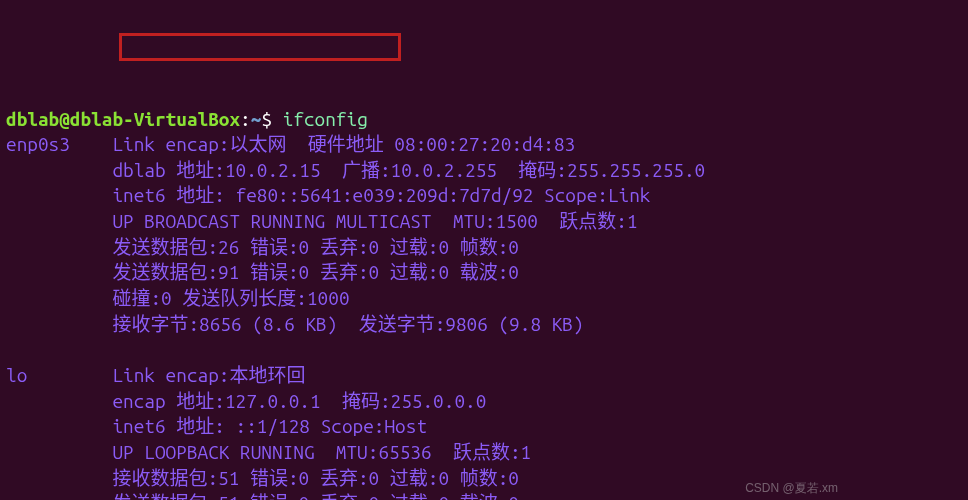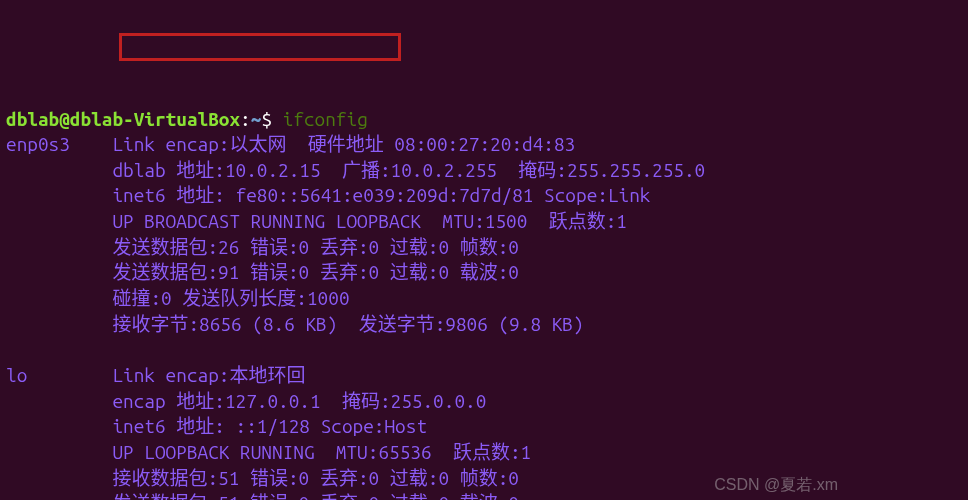--- a/index.html
+++ b/index.html
@@ -12,21 +12,21 @@
       padding: 4px 4px 4px 6px;
       width: 968px;
       height: 500px;
       overflow: hidden;
       position: relative;
       white-space: pre;
     }
     .prompt-user { color: #8ae234; font-weight: bold; margin-top: 16px; }
     .prompt-path { color: #729fcf; font-weight: bold; }
     .prompt-sep  { color: #ffffff; }
-    .cmd         { color: #4d7c0f; }
+    .cmd         { color: #86efac; }
     .out         { color: #8b5cf6; }
     .highlight-box {
       position: absolute;
       border: 3px solid #c02020;
       pointer-events: none;
       top: 33px;
       left: 119px;
       width: 282px;
       height: 28px;
     }
@@ -41,34 +41,34 @@
       font-size: 28px;
       letter-spacing: 1px;
       pointer-events: none;
     }
     .csdn-tag {
       position: absolute;
       bottom: 4px;
       right: 130px;
       color: rgba(200,200,200,0.45);
       font-family: Arial, sans-serif;
-      font-size: 16px;
+      font-size: 12px;
       pointer-events: none;
     }
   </style>
 </head>
 <body>
 
 
 
 <div><span class="prompt-user">dblab@dblab-VirtualBox</span><span class="prompt-sep">:</span><span class="prompt-path">~</span><span class="prompt-sep">$ </span><span class="cmd">ifconfig</span>
 <span class="out">enp0s3    Link encap:以太网  硬件地址 08:00:27:20:d4:83</span>
 <span class="out">          dblab 地址:10.0.2.15</span><span class="out">  广播:10.0.2.255  掩码:255.255.255.0</span>
-<span class="out">          inet6 地址: fe80::5641:e039:209d:7d7d/81 Scope:Link</span>
-<span class="out">          UP BROADCAST RUNNING LOOPBACK  MTU:1500  跃点数:1</span>
+<span class="out">          inet6 地址: fe80::5641:e039:209d:7d7d/92 Scope:Link</span>
+<span class="out">          UP BROADCAST RUNNING MULTICAST  MTU:1500  跃点数:1</span>
 <span class="out">          发送数据包:26 错误:0 丢弃:0 过载:0 帧数:0</span>
 <span class="out">          发送数据包:91 错误:0 丢弃:0 过载:0 载波:0</span>
 <span class="out">          碰撞:0 发送队列长度:1000</span>
 <span class="out">          接收字节:8656 (8.6 KB)  发送字节:9806 (9.8 KB)</span>
 
 <span class="out">lo        Link encap:本地环回</span>
 <span class="out">          encap 地址:127.0.0.1  掩码:255.0.0.0</span>
 <span class="out">          inet6 地址: ::1/128 Scope:Host</span>
 <span class="out">          UP LOOPBACK RUNNING  MTU:65536  跃点数:1</span>
 <span class="out">          接收数据包:51 错误:0 丢弃:0 过载:0 帧数:0</span>

